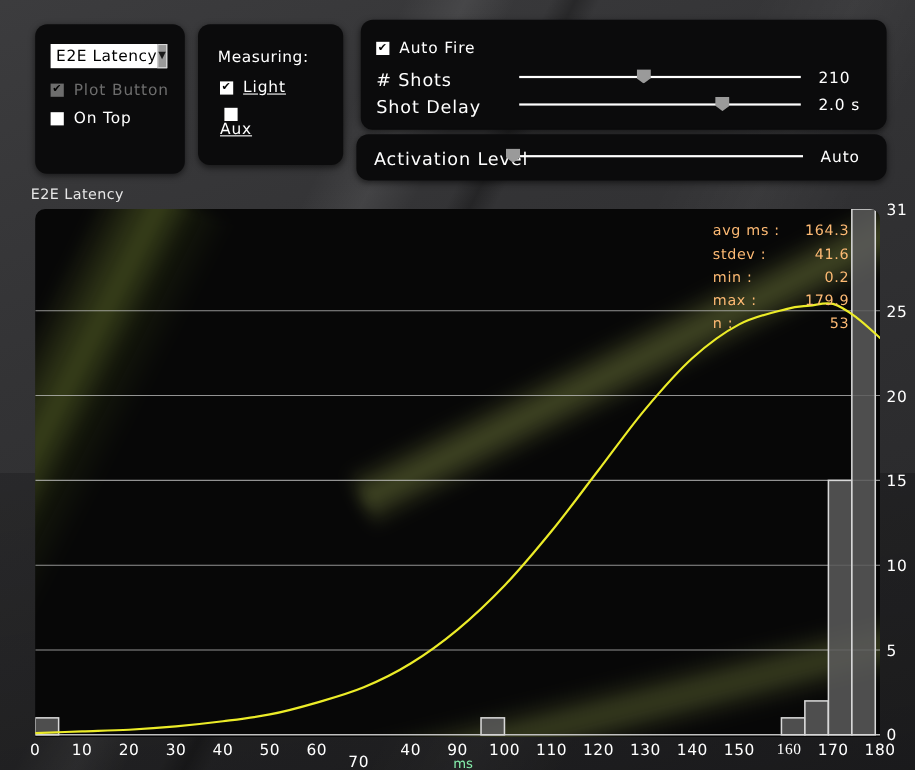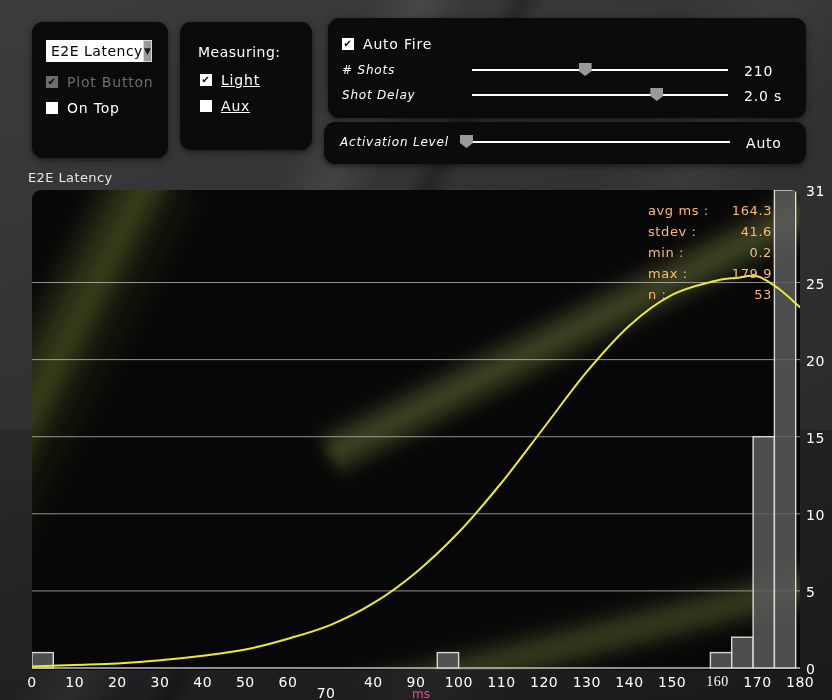--- a/index.html
+++ b/index.html
@@ -115,24 +115,23 @@
     left: 18px; top: 40px;
     font-size: 14px;
     letter-spacing: .5px;
   }
 
   
   #panel-fire { left: 328px; top: 18px; width: 478px; height: 100px; }
   #panel-activation { left: 324px; top: 122px; width: 482px; height: 42px; }
   .fire-label {
     position: absolute;
-    font-size: 12px;
+    font-size: 16px;
     letter-spacing: .8px;
     white-space: nowrap;
-    font-style: italic;
   }
   .slider {
     position: absolute;
     height: 14px;
   }
   .slider .track {
     position: absolute;
     left: 0; top: 6px;
     width: 100%; height: 2px;
     background: #ffffff;
@@ -204,21 +203,21 @@
   }
   #xaxis-band {
     position: absolute;
     left: 0; top: 670px;
     width: 832px; height: 30px;
   }
   #ms-unit {
     position: absolute;
     left: 412px; top: 687px;
     font-size: 12px;
-    color: #ec4899;
+    color: #86efac;
   }
   .stat-table {
     position: absolute;
     left: 648px; top: 200px;
     font-size: 13px;
     letter-spacing: .6px;
     color: #fdba74;
   }
   .stat-row { display: flex; height: 21px; align-items: center; }
   .stat-key { width: 68px; white-space: nowrap; }
@@ -254,21 +253,21 @@
   </div>
 
   <div class="panel" id="panel-measuring">
     <div class="panel-heading" style="top:22px;">Measuring:</div>
 
     <div class="cbrow" style="left:20px; top:50px;">
       <span class="cbox checked"></span>
       <span class="u">Light</span>
     </div>
 
-    <div class="cbrow" style="left:20px; top:76px;">
+    <div class="cbrow" style="left:20px; top:76px;flex-direction:column;">
       <span class="cbox"></span>
       <span class="u">Aux</span>
     </div>
   </div>
 
   <div class="panel" id="panel-fire">
     <div class="cbrow" style="left:14px; top:18px;">
       <span class="cbox checked"></span>
       <span>Auto  Fire</span>
     </div>

